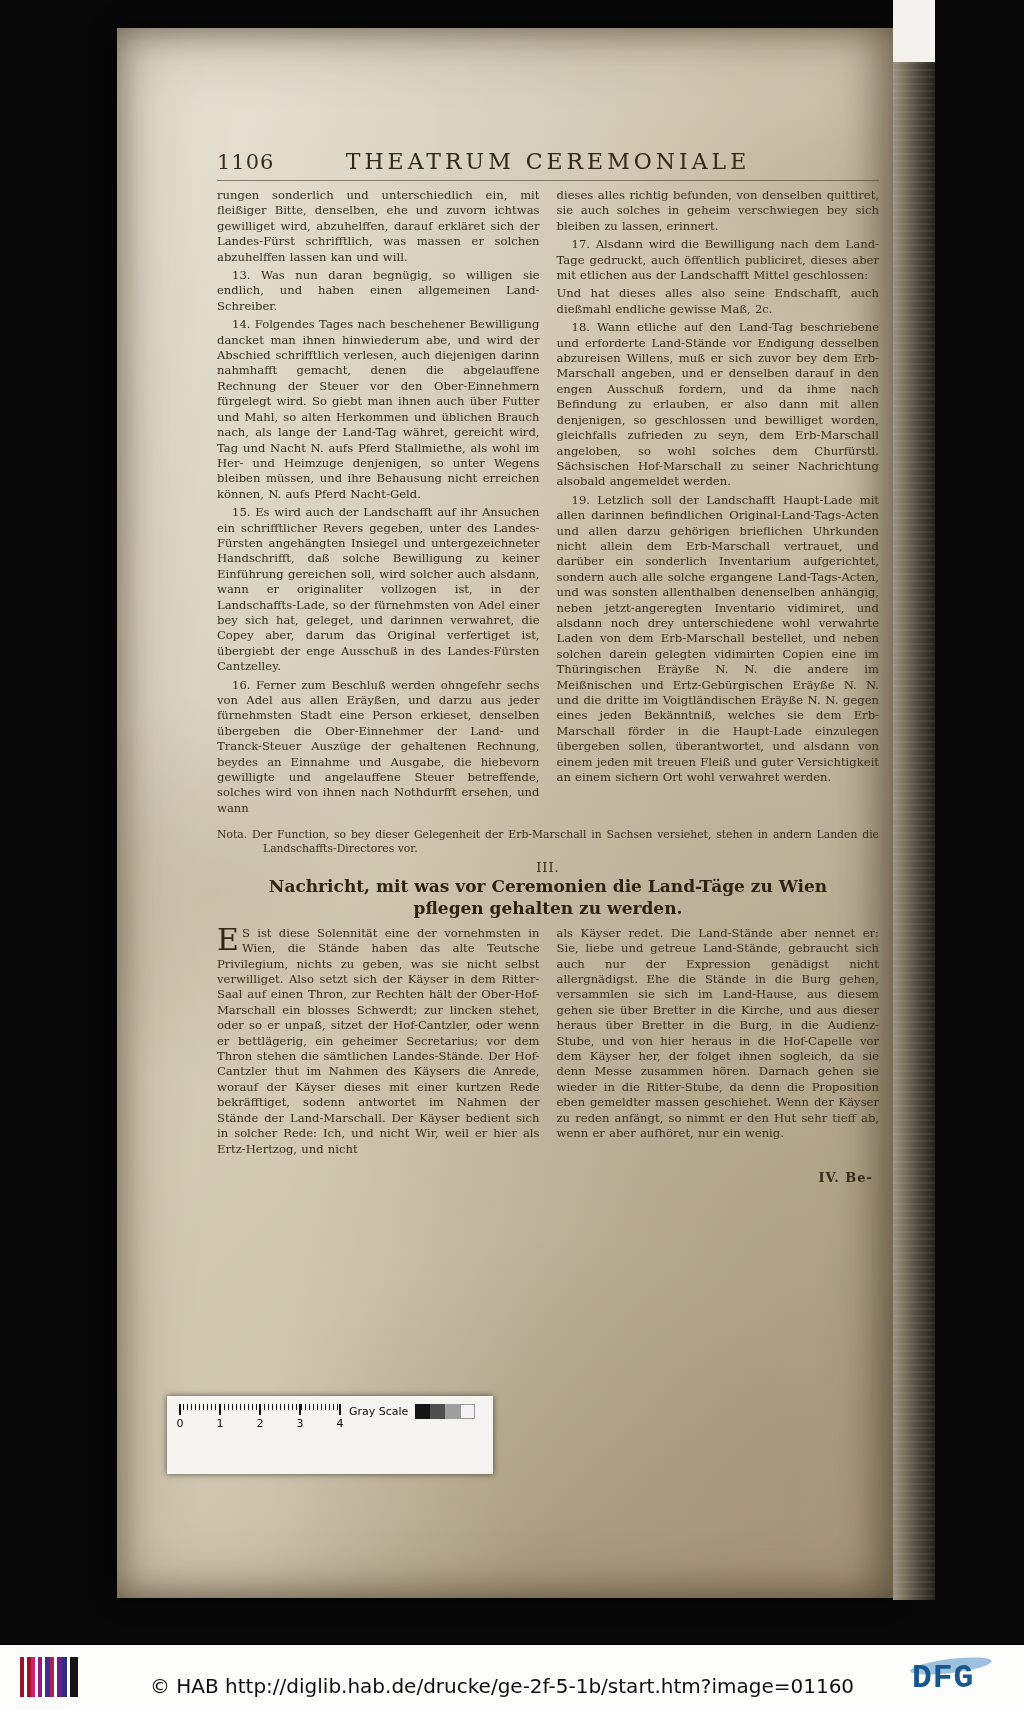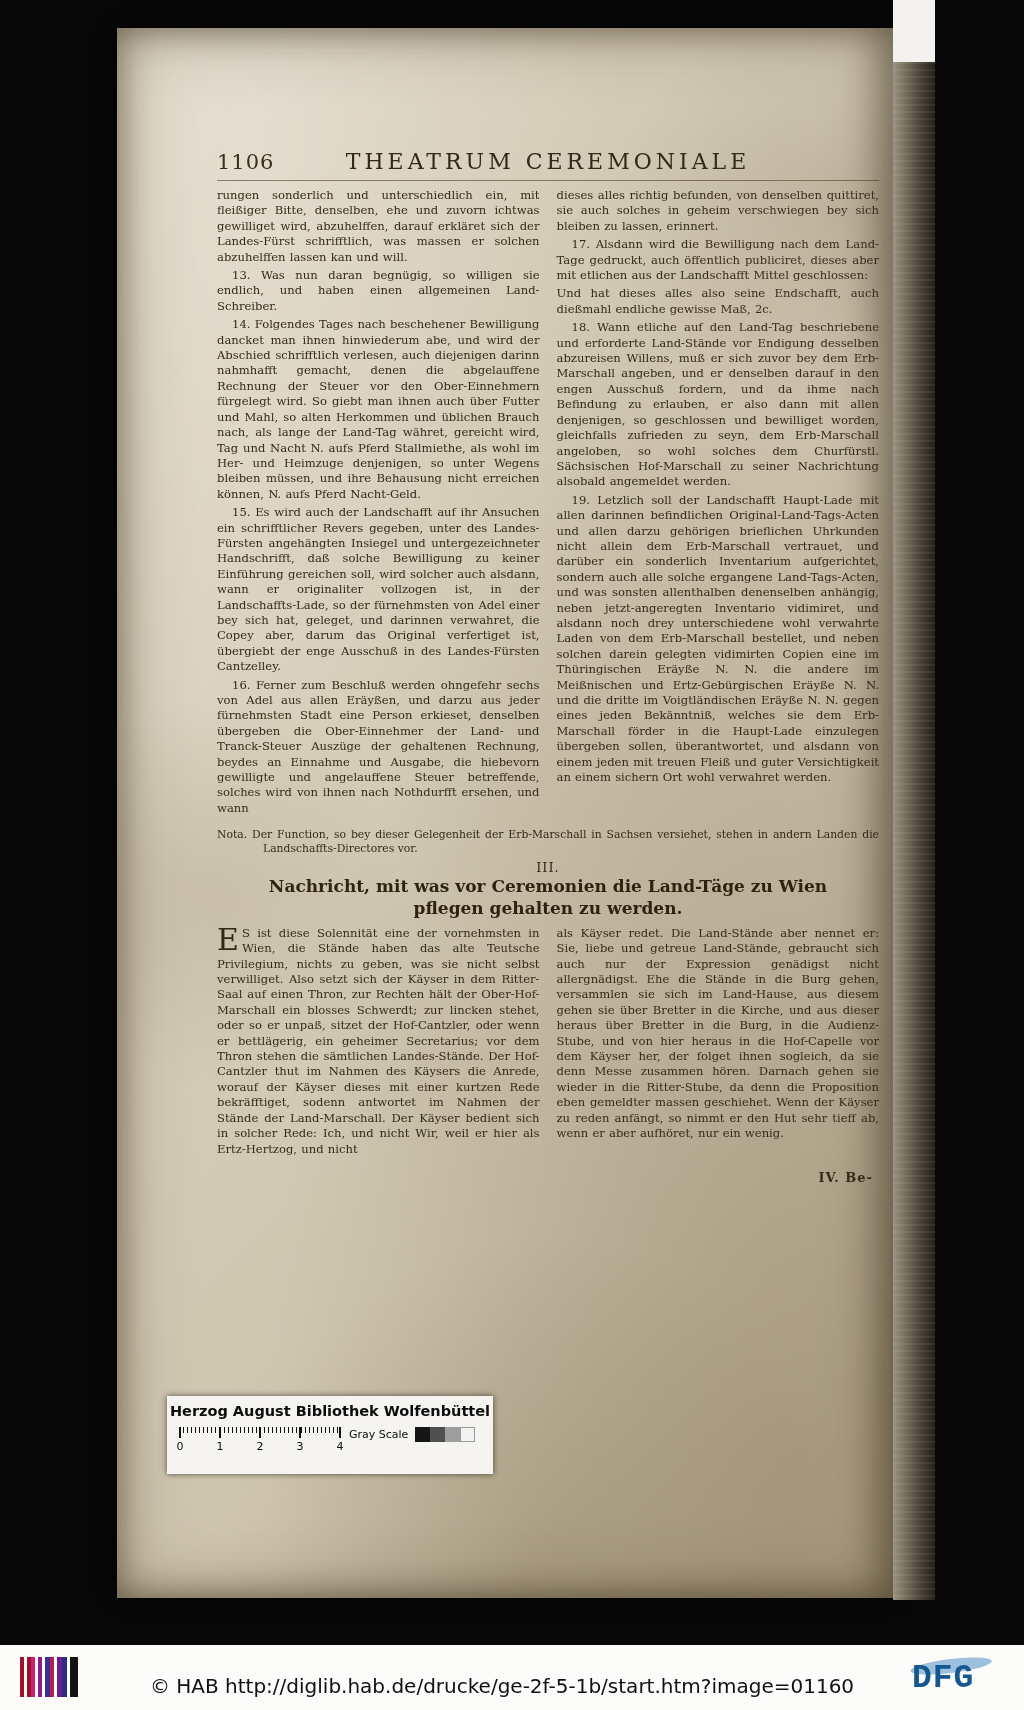--- a/index.html
+++ b/index.html
@@ -129,21 +129,20 @@
       </div>
 
       <div class="catchword">IV. Be-</div>
     </div>
   </div>
 
   <div class="corner-white"></div>
   <div class="book-edge"></div>
 
   <div class="calib">
-    <div class="calib-title">Herzog August Bibliothek Wolfenbüttel</div>
     <div class="calib-row">
       <div class="ruler">
         <div class="band"></div>
         <span class="cm" style="left:0px"></span>
         <span class="cm" style="left:40px"></span>
         <span class="cm" style="left:80px"></span>
         <span class="cm" style="left:120px"></span>
         <span class="cm" style="left:160px"></span>
         <span class="num" style="left:1px">0</span>
         <span class="num" style="left:41px">1</span>

